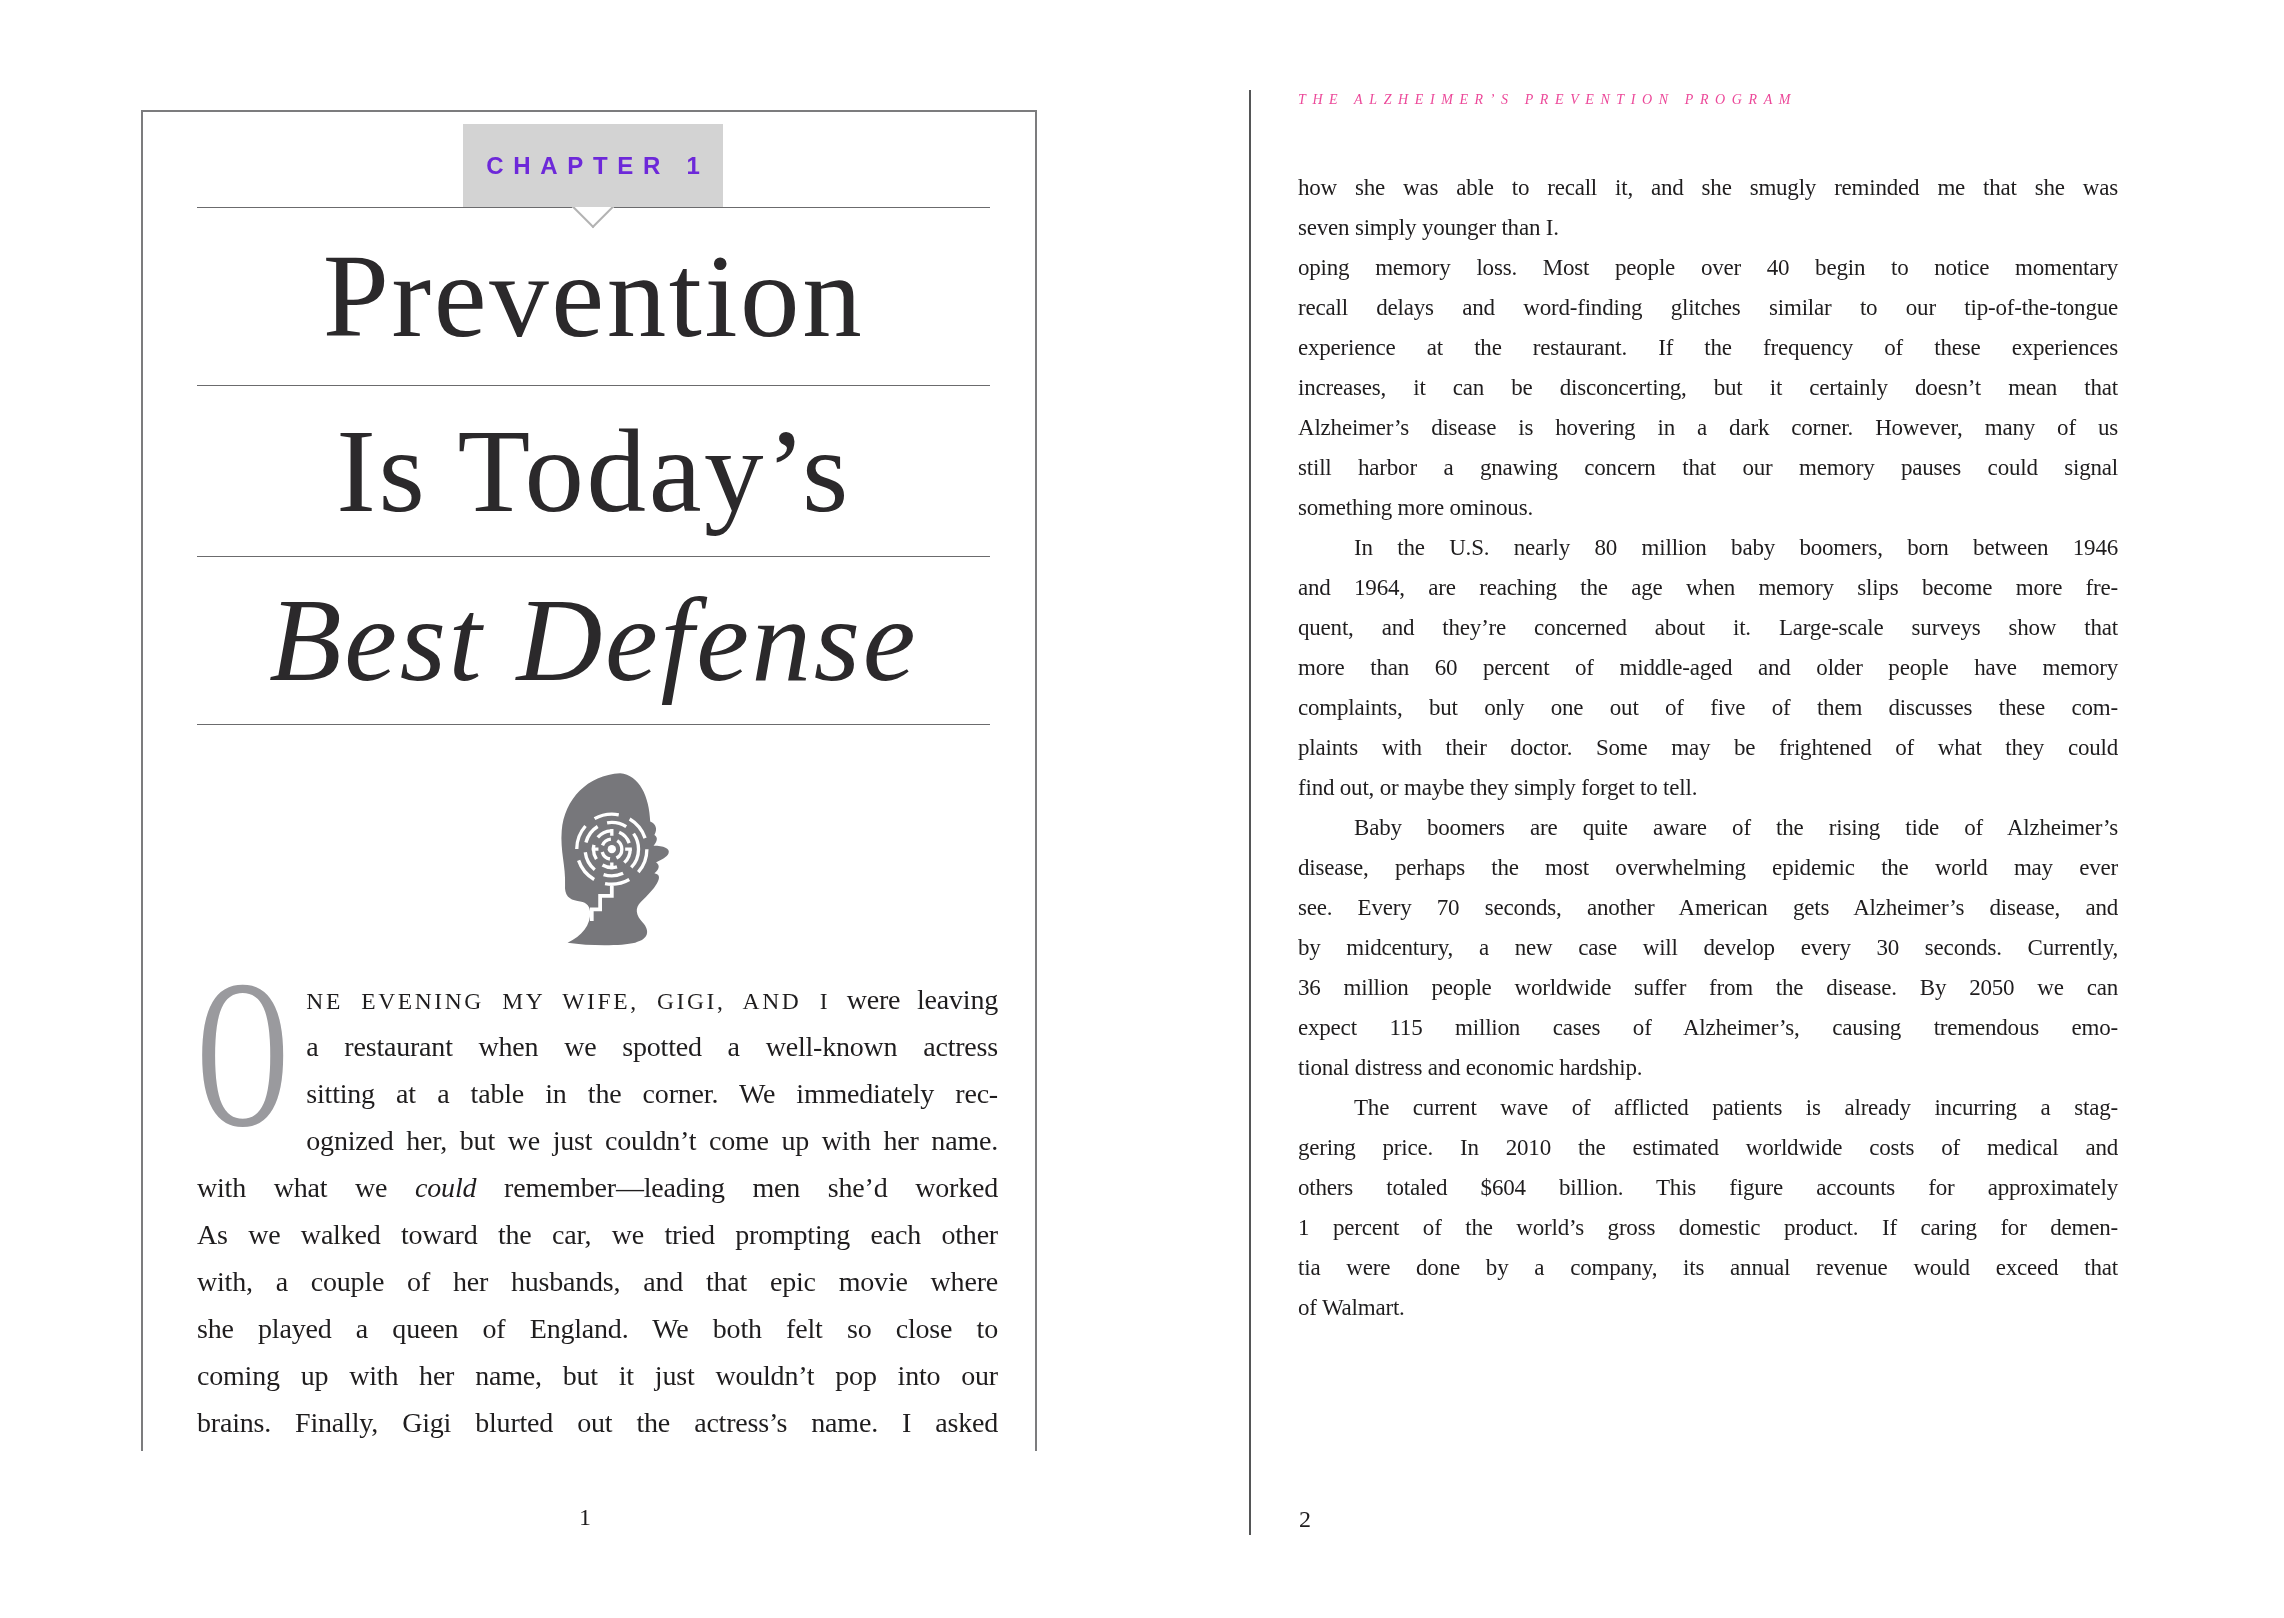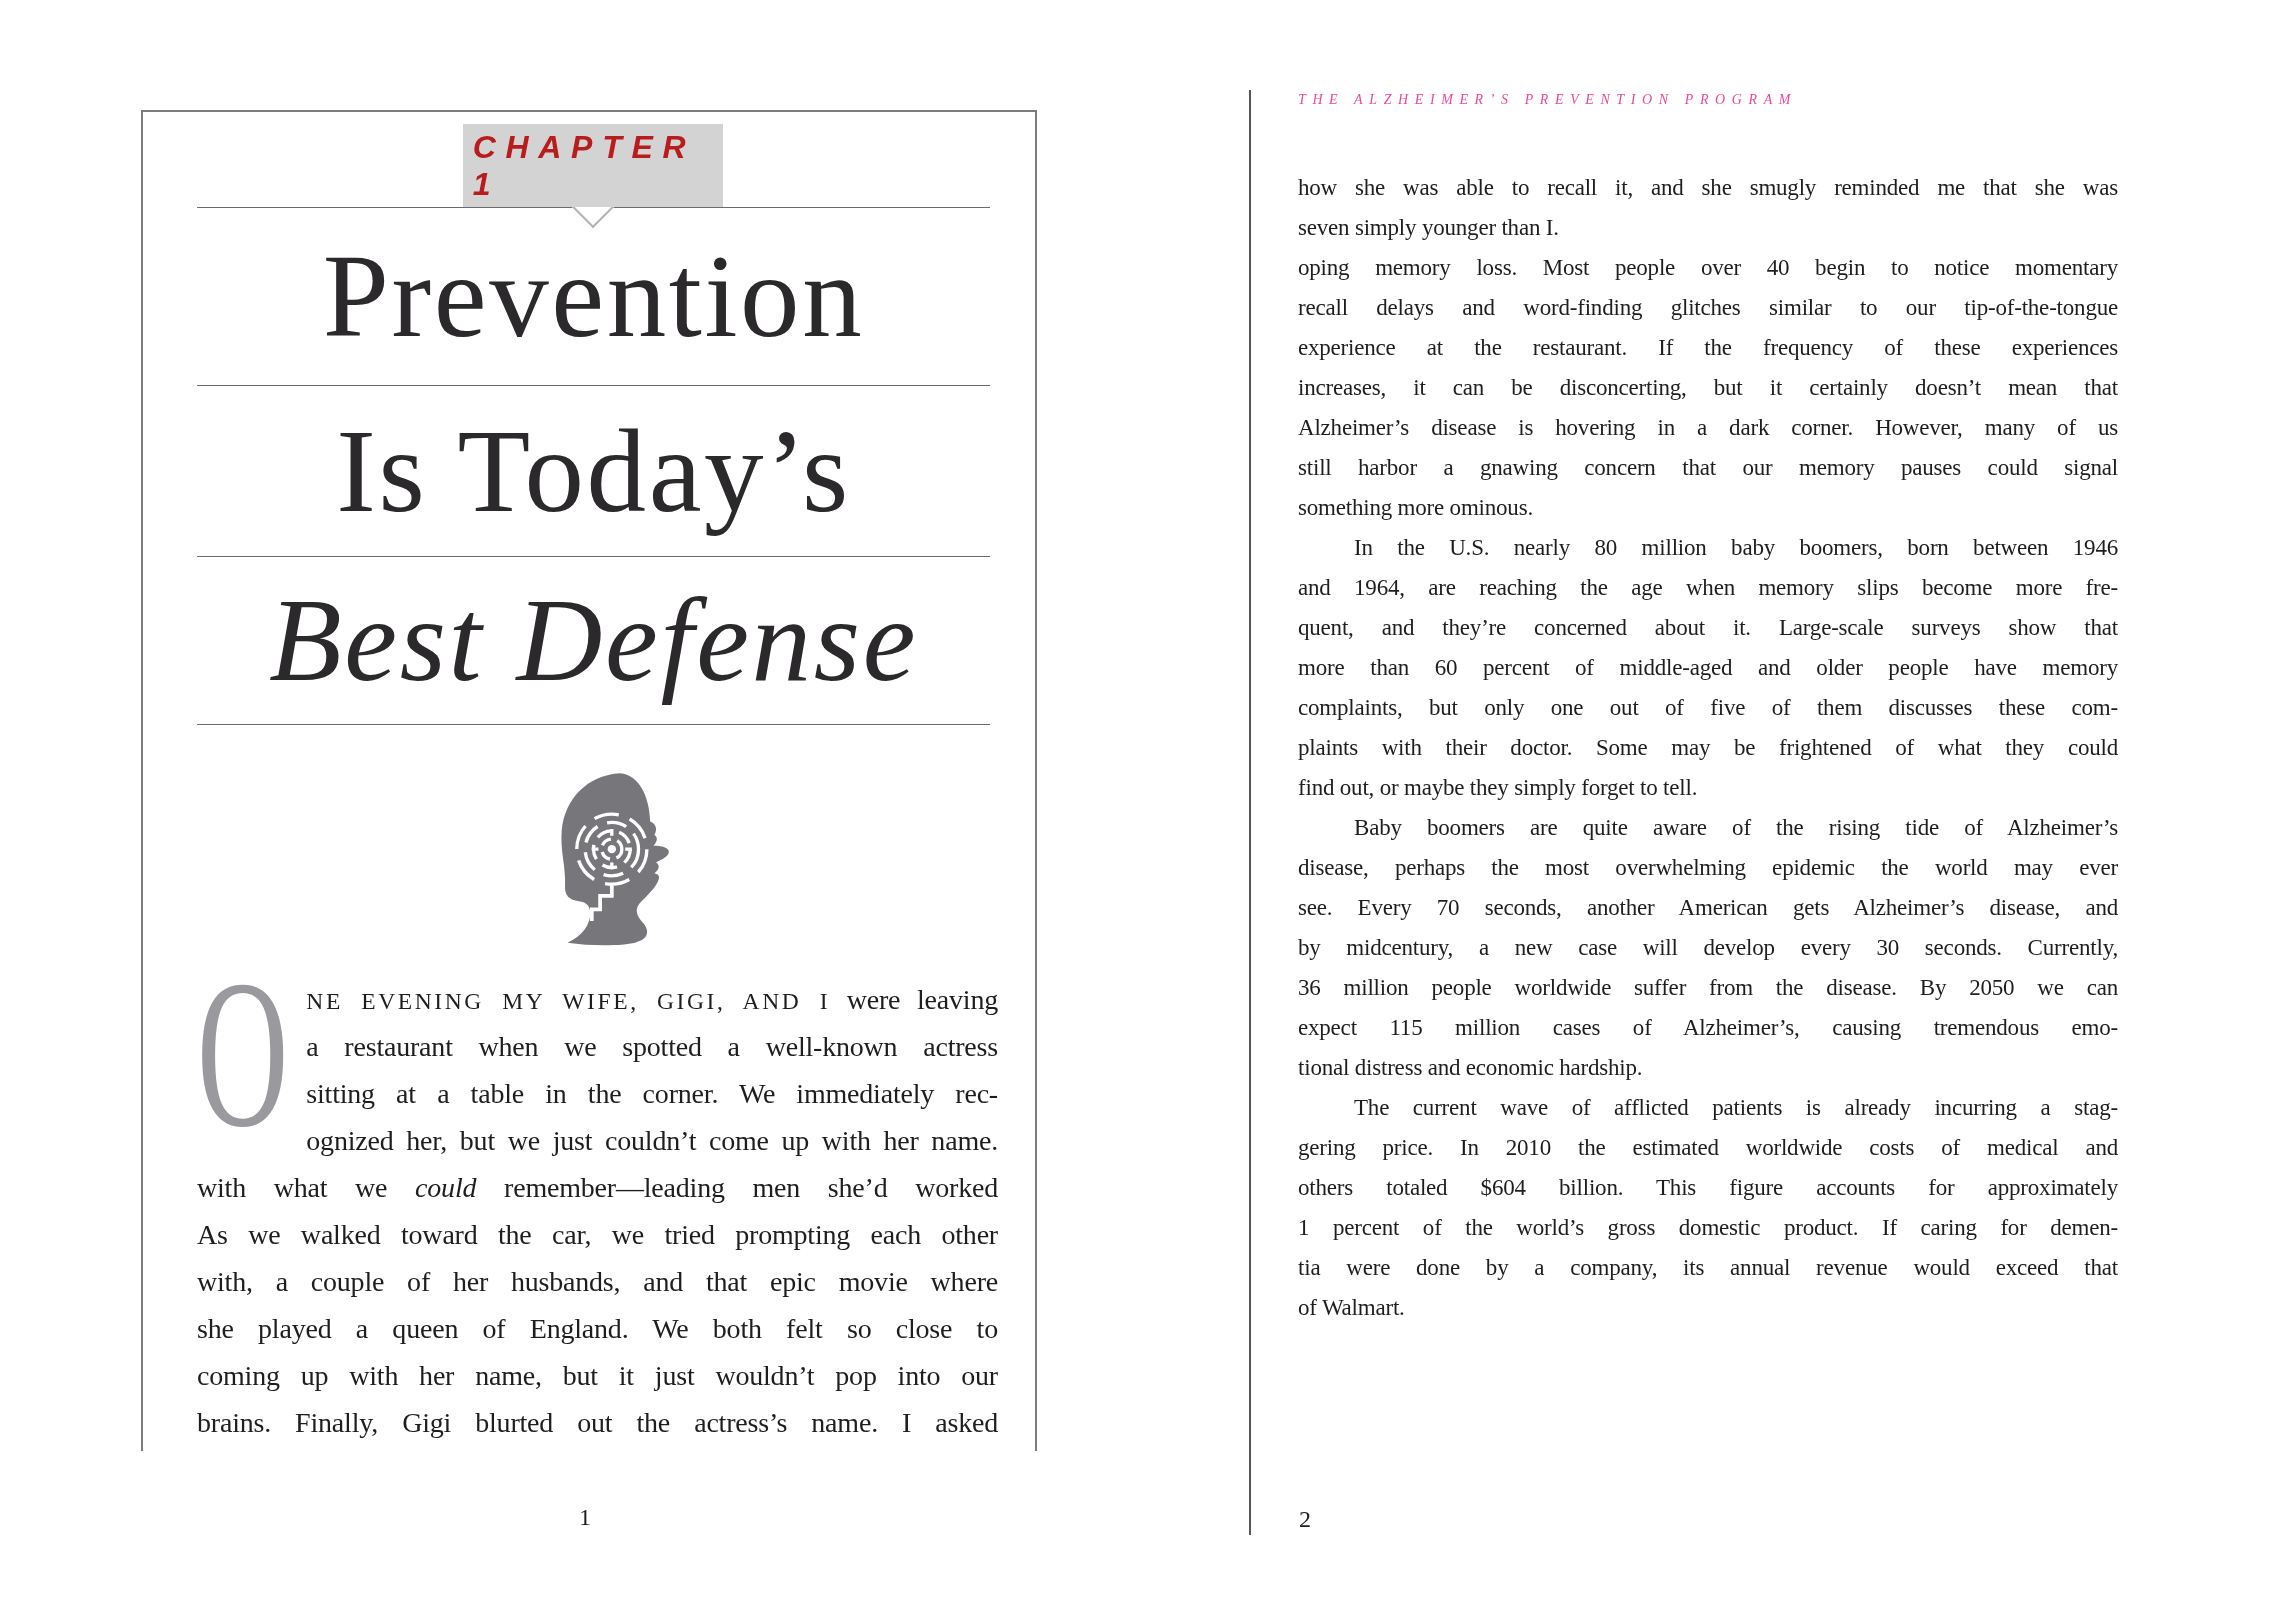--- a/index.html
+++ b/index.html
@@ -14,23 +14,22 @@
     border-top:2.6px solid #7c7c7e;border-left:2.6px solid #7c7c7e;border-right:2.6px solid #7c7c7e;
     box-sizing:border-box;
   }
   .chapter-tab{
     position:absolute;left:320px;top:12.3px;width:260px;height:83px;
     background:#d3d3d3;display:flex;align-items:center;justify-content:center;
     z-index:5;
   }
   .chapter-tab-label{
     font-family:"Liberation Sans","DejaVu Sans",sans-serif;
-    font-weight:bold;font-size:32px;letter-spacing:9.7px;color:#b91c1c;
+    font-weight:bold;font-size:24px;letter-spacing:9.7px;color:#6d28d9;
     padding-left:9.7px; 
-    font-style:italic;
   }
   .tab-notch{
     position:absolute;left:435px;top:80px;width:30px;height:30px;
     background:#ffffff;transform:rotate(45deg);
     border-right:2.6px solid #b3b3b3;border-bottom:2.6px solid #b3b3b3;
     box-sizing:border-box;z-index:4;
   }
   .title-block{position:absolute;left:54px;top:95px;width:793px;z-index:2;}
   .title-row{
     border-top:1.8px solid #6b6b6d;display:flex;align-items:center;justify-content:center;

